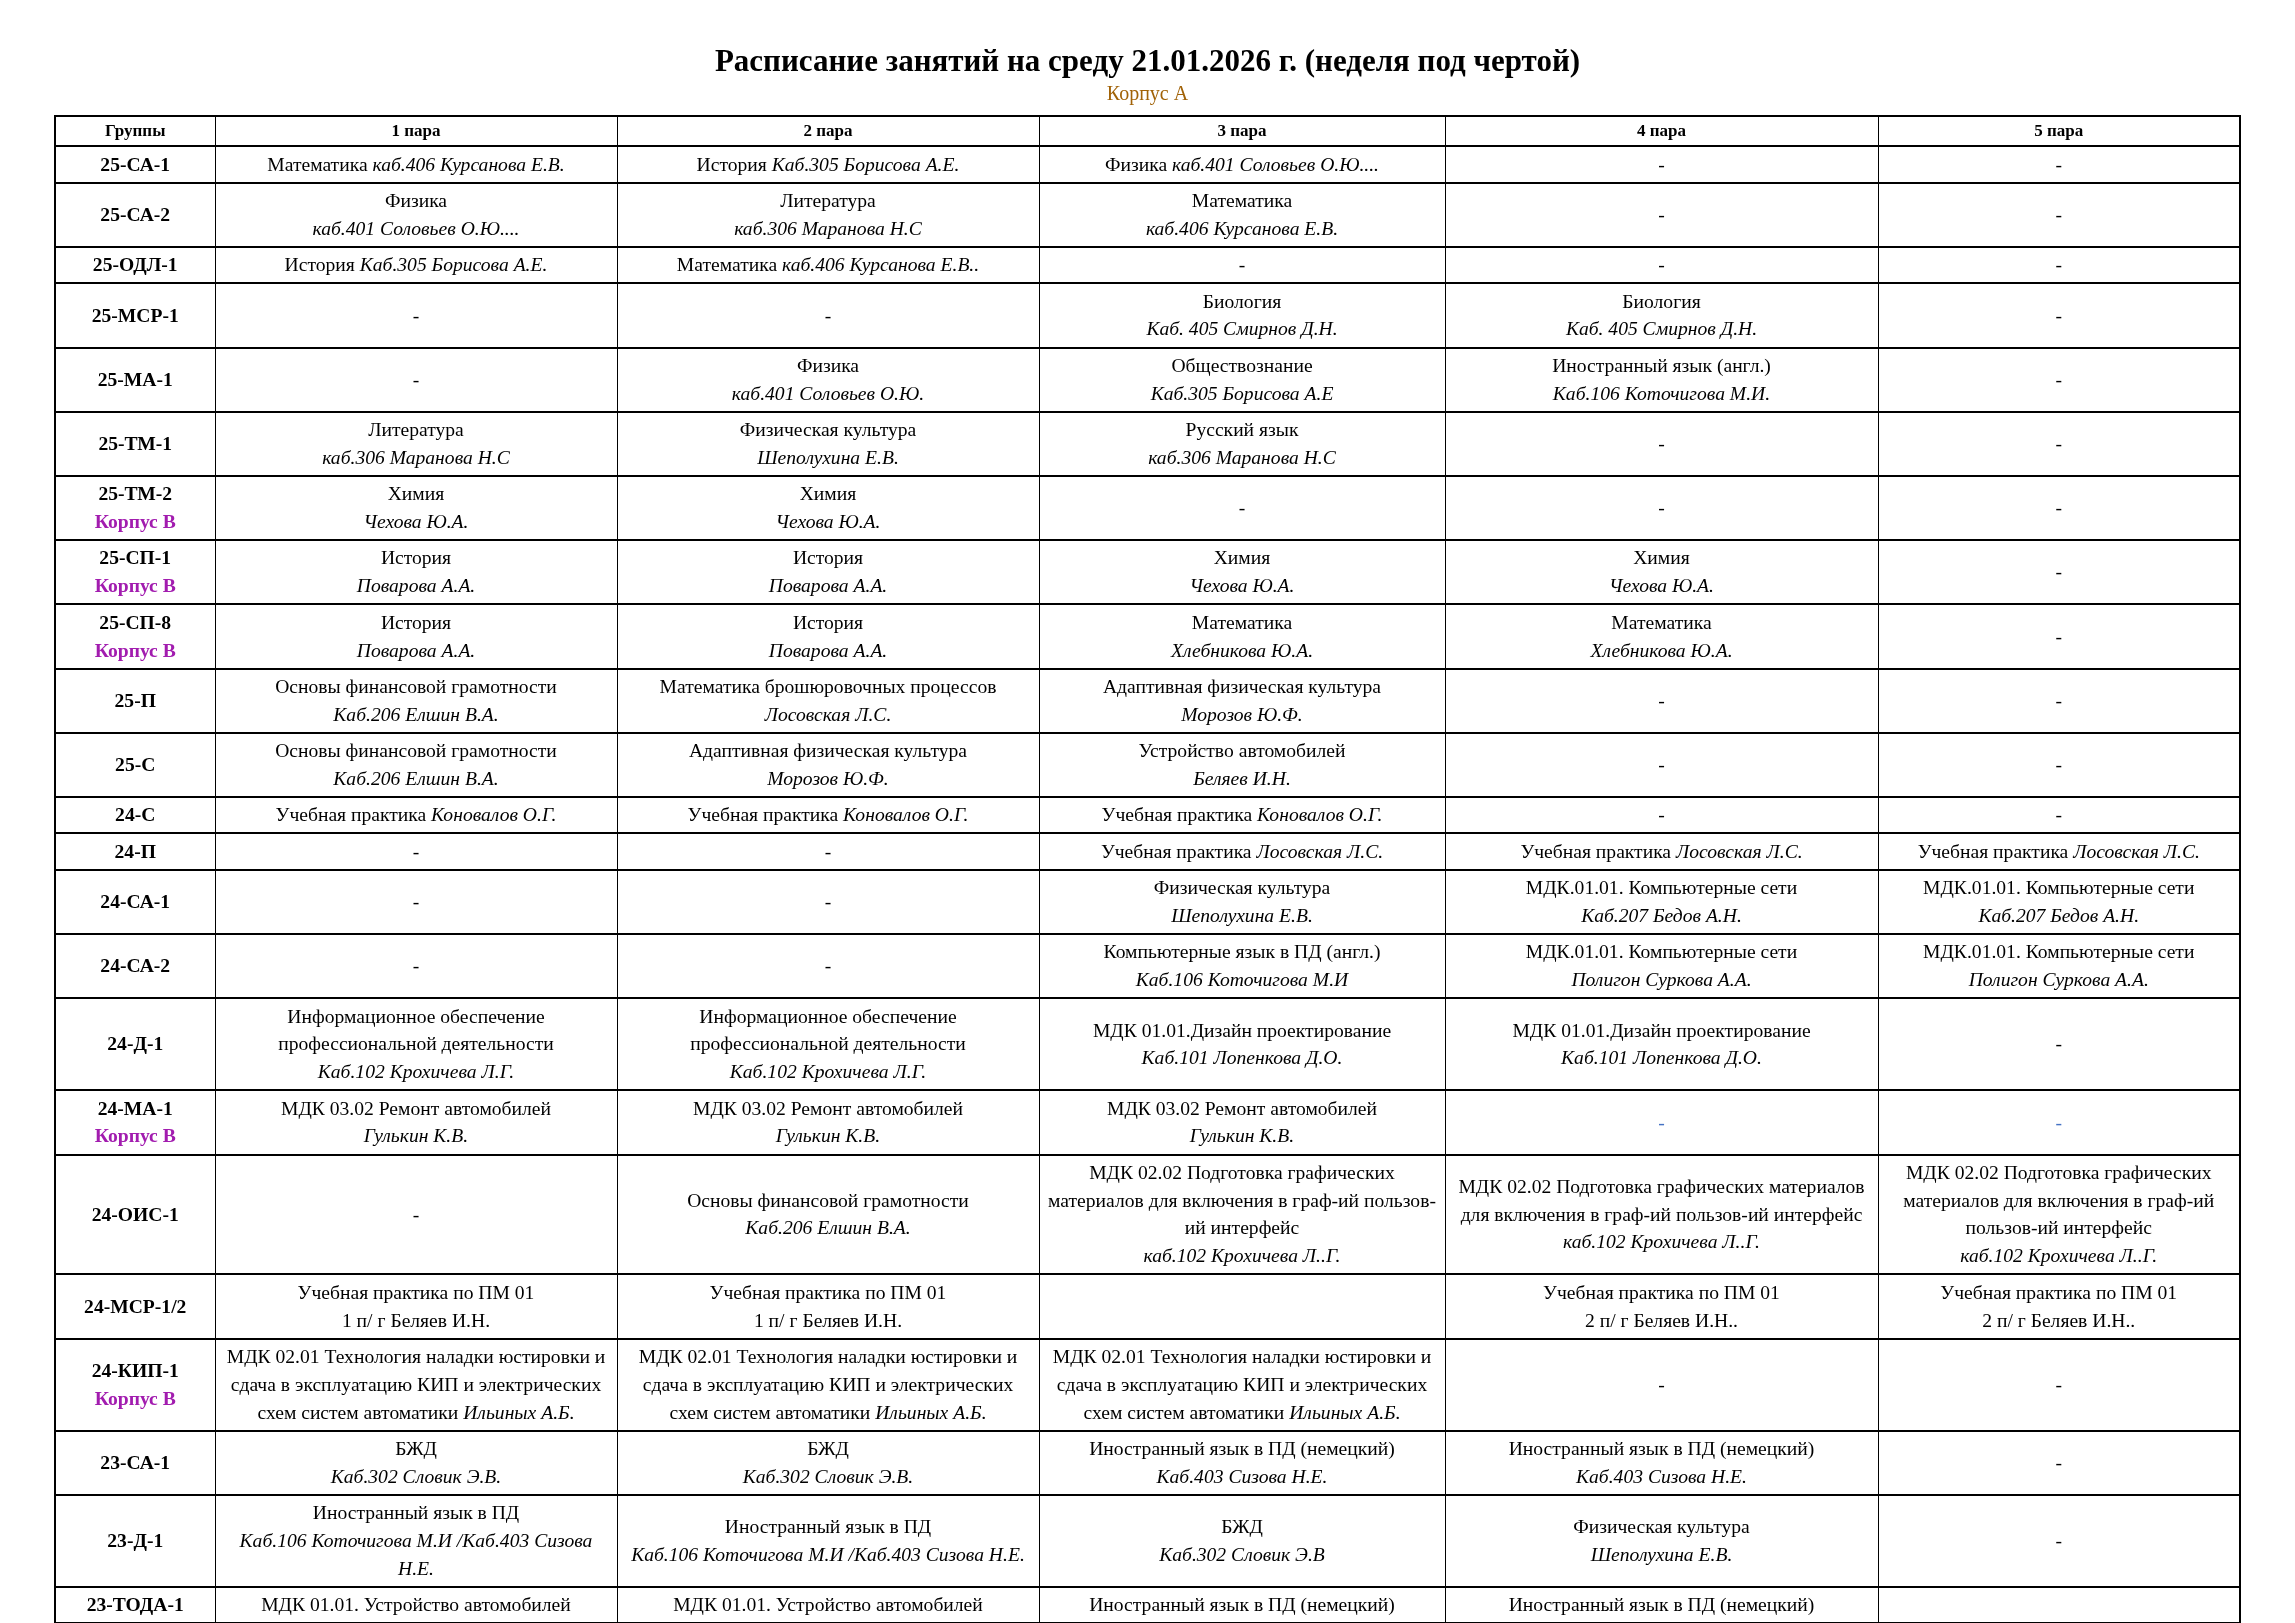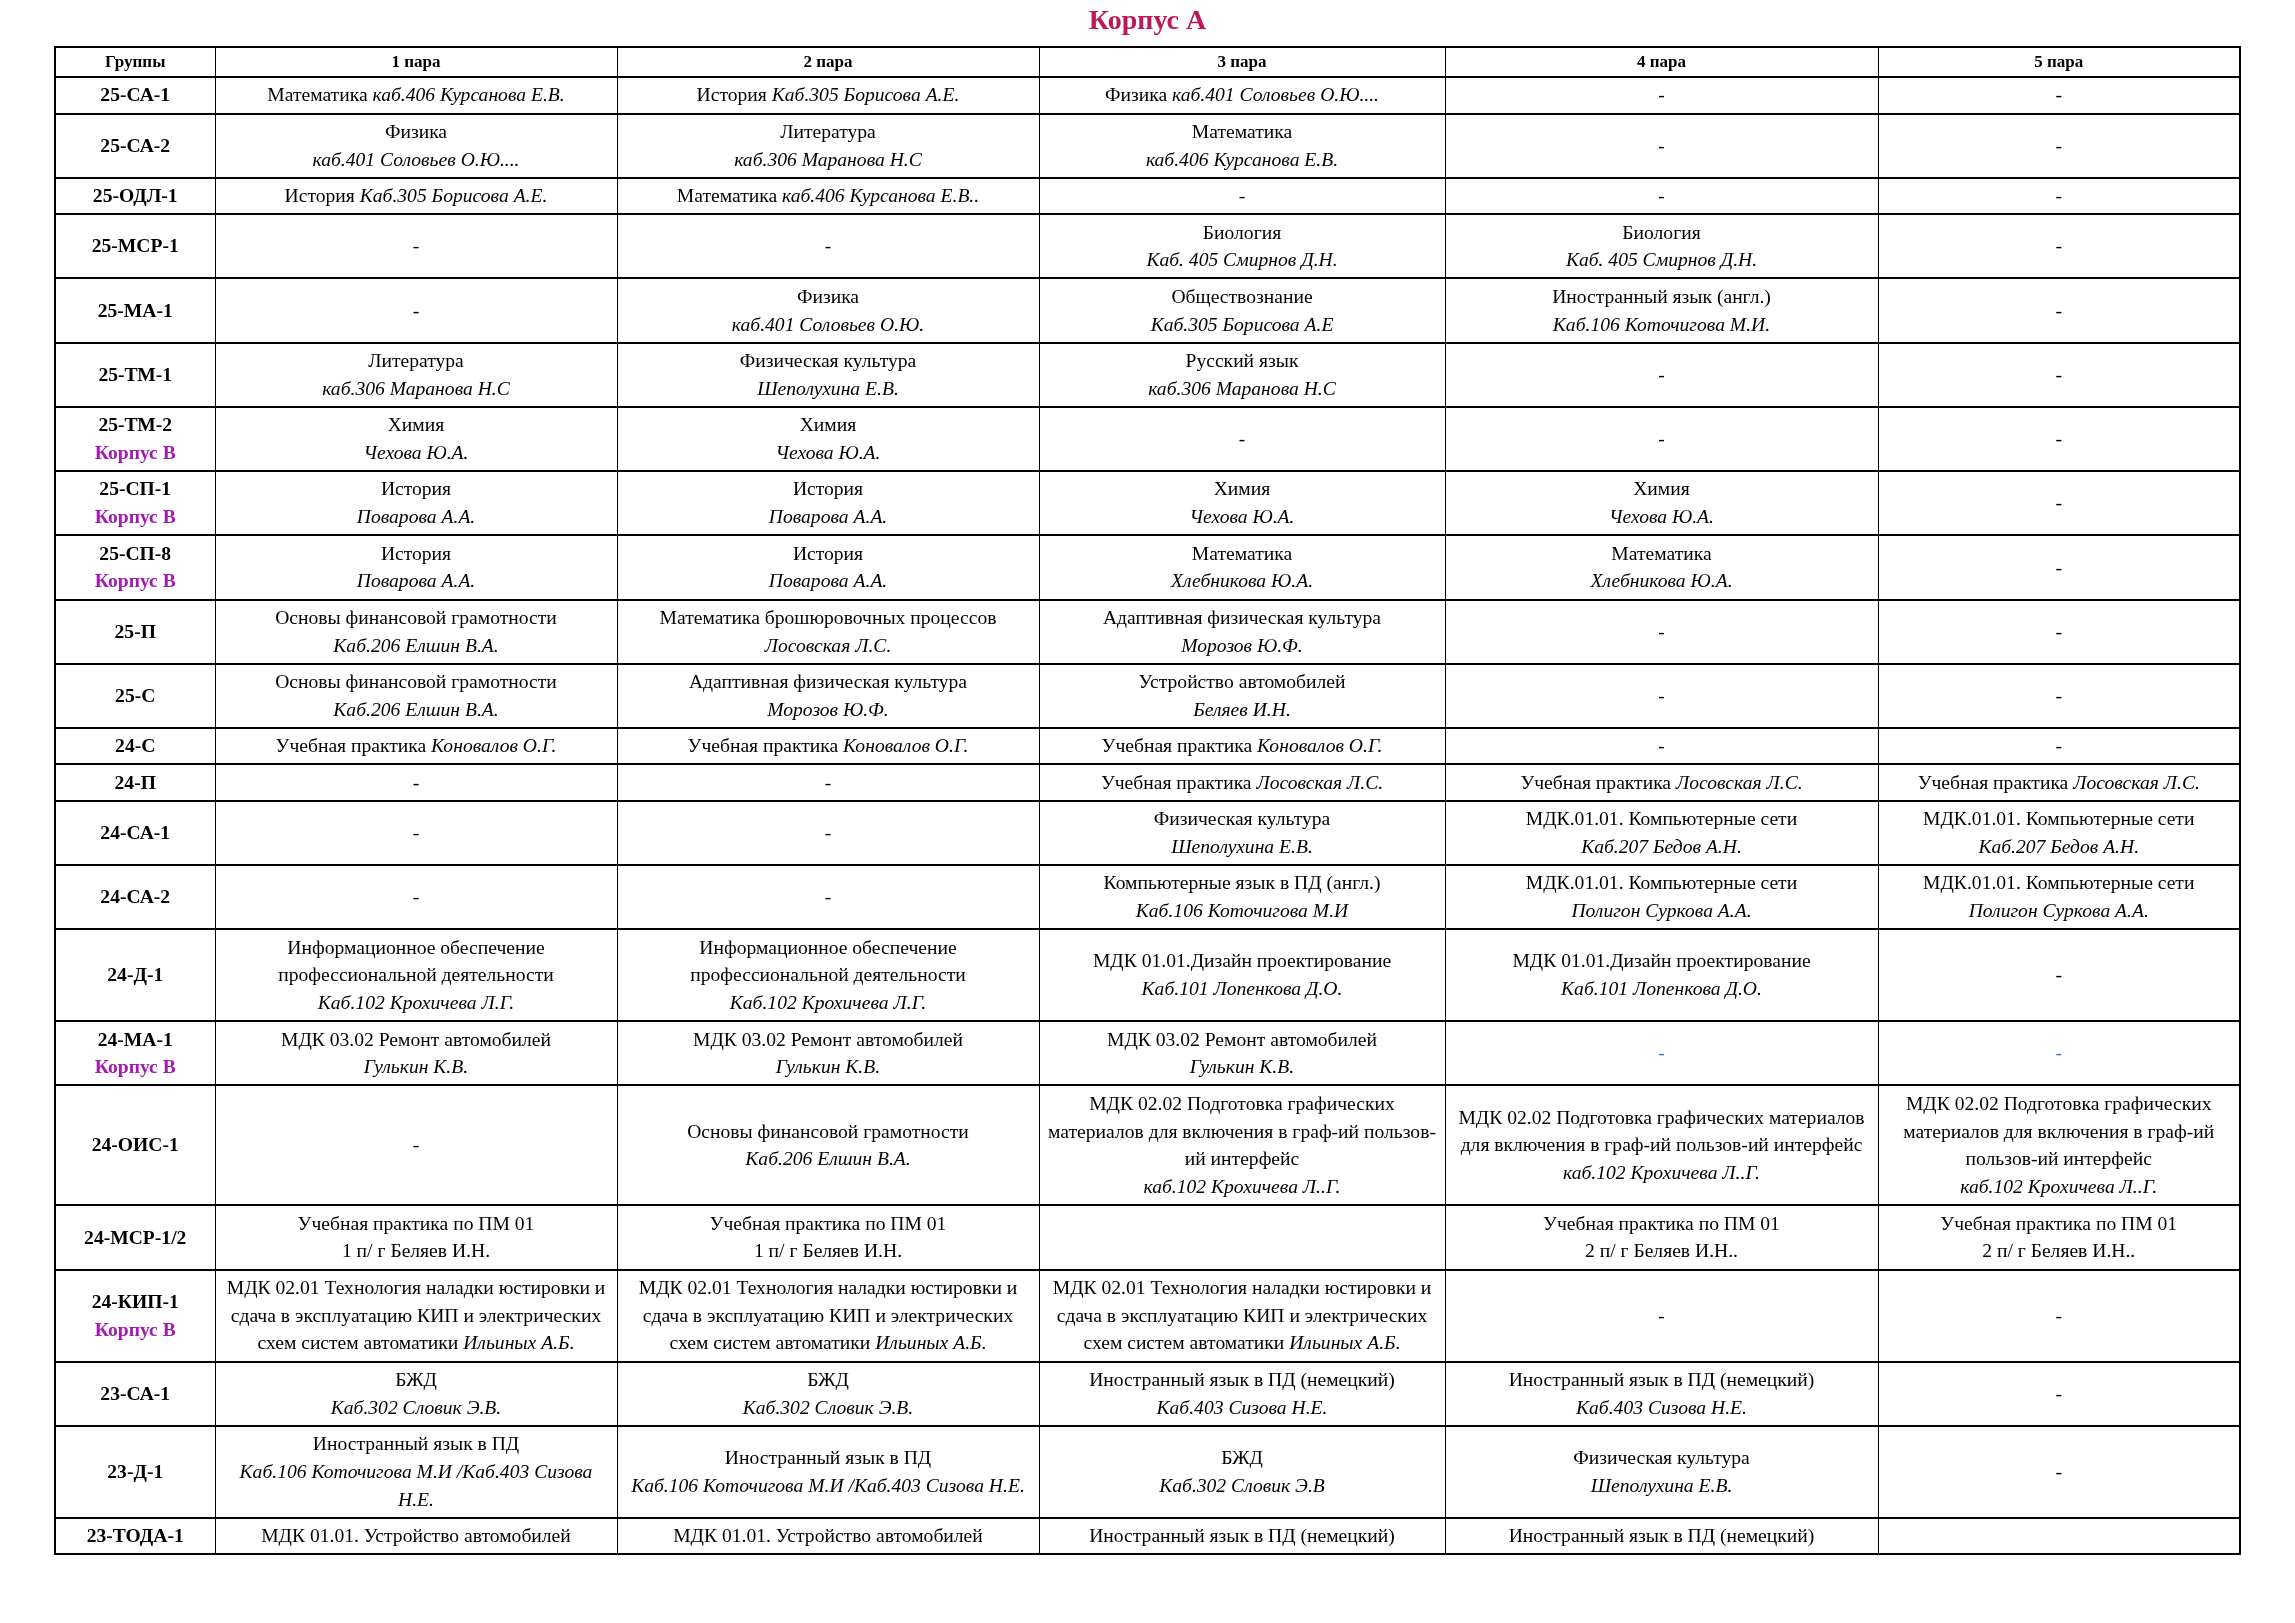--- a/index.html
+++ b/index.html
@@ -4,21 +4,21 @@
 <style>
   html,body{margin:0;padding:0;background:#fff;}
   .page{
     width:2295px;height:1623px;background:#ffffff;position:relative;
     font-family:"Liberation Serif", serif;color:#000;overflow:hidden;
   }
   .title{
     padding-top:44px;text-align:center;font-size:31px;font-weight:bold;line-height:1.1;
   }
   .subtitle{
-    text-align:center;font-size:28px;font-weight:bold;color:#be185d;margin-top:3.9px;
+    text-align:center;font-size:20px;font-weight:normal;color:#a16207;margin-top:3.9px;
   }
   table.schedule{
     border-collapse:collapse;table-layout:fixed;width:2186px;margin:10.5px auto 0 auto;
     border:2px solid #000;
   }
   table.schedule th, table.schedule td{
     border-left:1.3px solid #000;border-right:1.3px solid #000;
     border-top:2px solid #000;border-bottom:2px solid #000;
     text-align:center;vertical-align:middle;padding:3.3px 6.5px;
   }
@@ -31,20 +31,21 @@
   .group-cell{font-weight:bold;font-size:20px;line-height:1.35;margin-top:24px;}
   .corpus-label{color:#a21caf;font-weight:bold;}
   .it{font-style:italic;}
   .blue{color:#4472c4;}
   .line{min-height:1em;}
 </style>
 </head>
 <body>
 
 <div class="page">
+  <div class="title">Расписание занятий на среду 21.01.2026 г. (неделя под чертой)</div>
   <div class="subtitle">Корпус А</div>
 
   <table class="schedule">
     <colgroup>
       <col style="width:160px">
       <col style="width:402px">
       <col style="width:422px">
       <col style="width:406px">
       <col style="width:433px">
       <col style="width:362px">

